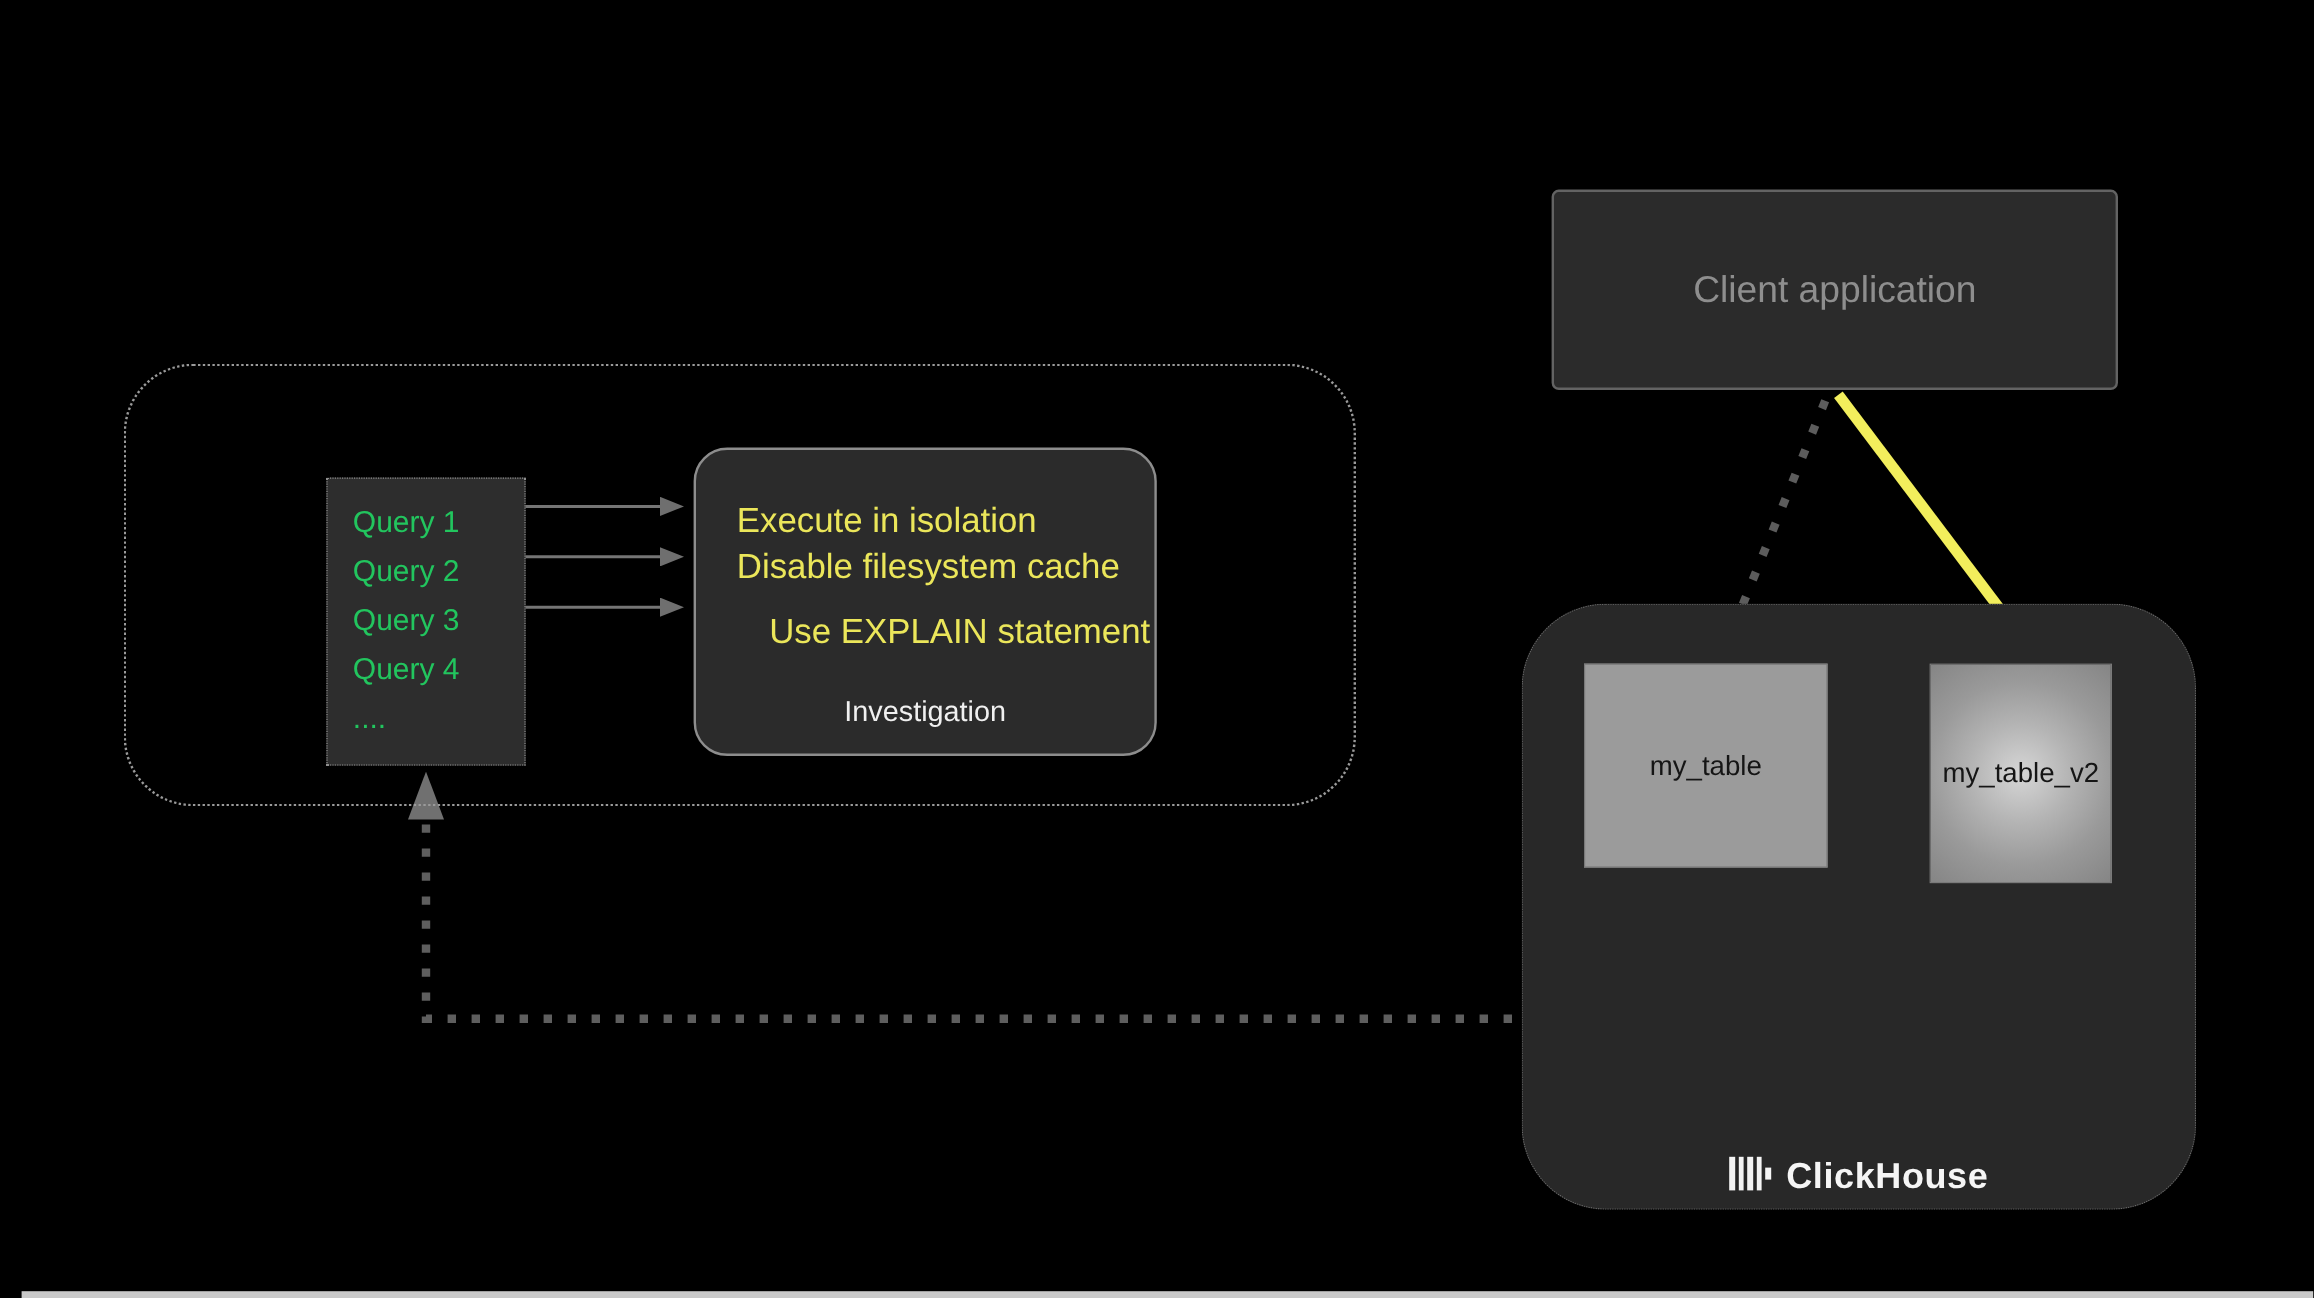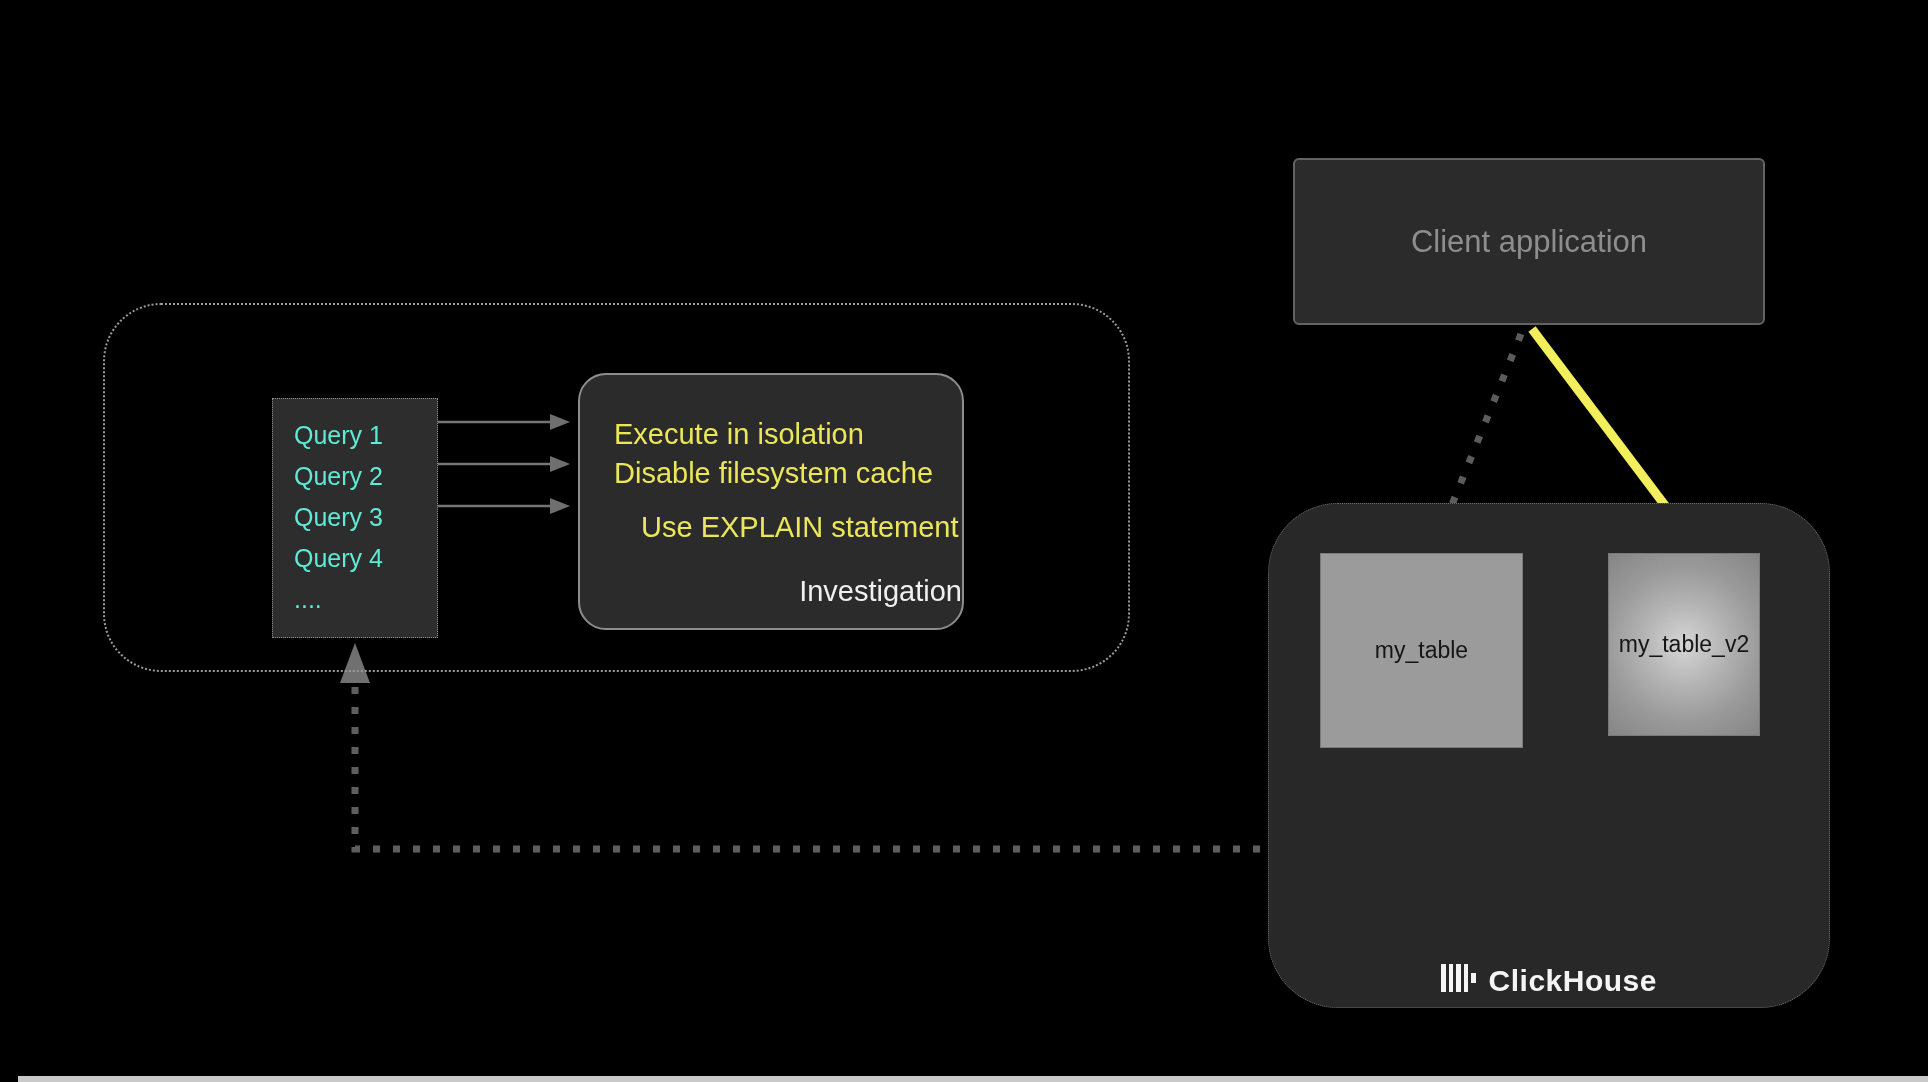--- a/index.html
+++ b/index.html
@@ -29,21 +29,21 @@
     position: absolute;
     left: 272px; top: 398px;
     width: 166px; height: 240px;
     background: #2d2d2d;
     border: 1px dotted #8f8f8f;
     padding: 16px 0 0 21px;
   }
   .query-row {
     height: 41px; line-height: 41px;
     font-size: 25px;
-    color: #5eead4;
+    color: #22c55e;
     white-space: nowrap;
   }
   
   .inv-box {
     position: absolute;
     left: 578px; top: 373px;
     width: 386px; height: 257px;
     background: #2b2b2b;
     border: 2px solid #8d8d8d;
     border-radius: 28px;
@@ -53,22 +53,22 @@
     left: 34px; top: 40px;
     font-size: 29px;
     line-height: 39px;
     color: #ebe65a;
     white-space: nowrap;
   }
   .inv-tip-gap { margin-top: 15px; margin-left: 27px; }
   .inv-label {
     position: absolute;
     left: 0; right: 0; bottom: 20px;
-    text-align: right;
-    font-size: 29px;
+    text-align: center;
+    font-size: 24px;
     color: #f0f0f0;
   }
   
   .client-box {
     position: absolute;
     left: 1293px; top: 158px;
     width: 472px; height: 167px;
     background: #2b2b2b;
     border: 2px solid #636363;
     border-radius: 6px;
@@ -85,21 +85,21 @@
     border: 1px dotted #6a6a6a;
     border-radius: 70px;
   }
   .tbl {
     position: absolute;
     display: flex; align-items: center; justify-content: center;
     font-size: 23px;
     color: #151515;
     border: 1px solid #7a7a7a;
   }
-  .tbl-1 { left: 51px; top: 49px; width: 203px; height: 195px; background: #9b9b9b; }
+  .tbl-1 { left: 51px; top: 49px; width: 203px; height: 170px; background: #9b9b9b; }
   .tbl-2 {
     left: 339px; top: 49px; width: 152px; height: 183px;
     background: radial-gradient(circle at 50% 50%, #d6d6d6 0%, #b4b4b4 35%, #9a9a9a 65%, #858585 100%);
   }
   .qlogs {
     position: absolute;
     left: 70px; top: 271px;
     width: 430px; height: 154px;
     background: #9a9a9a;
     border-radius: 28px;

